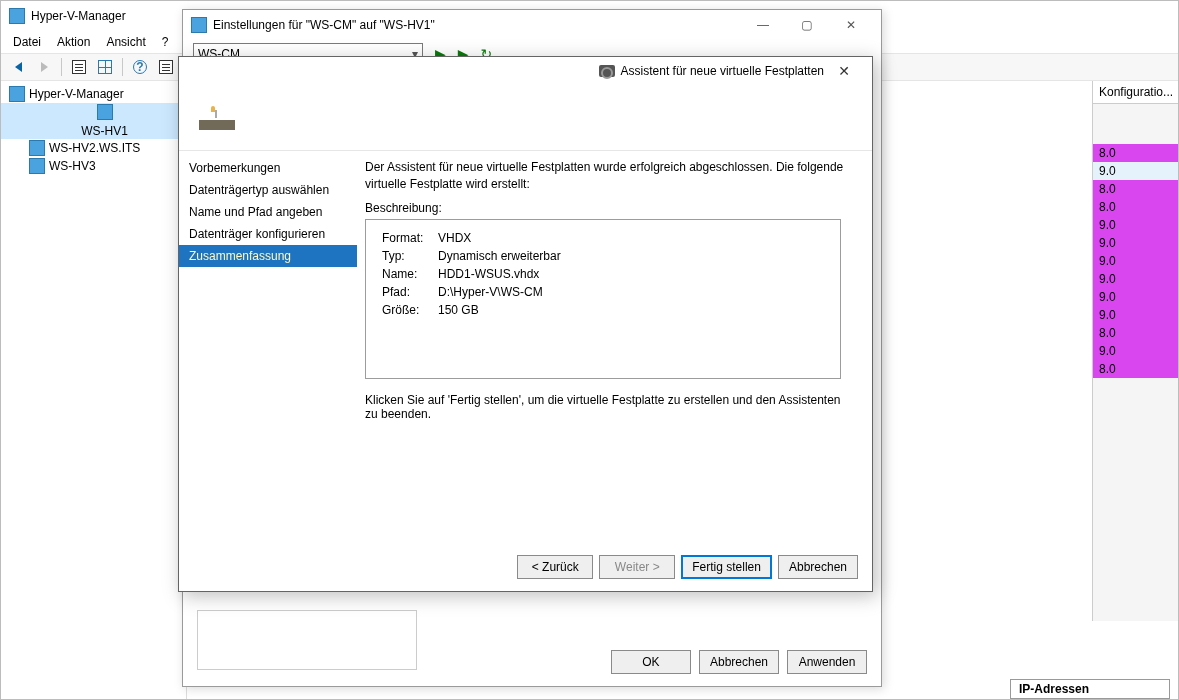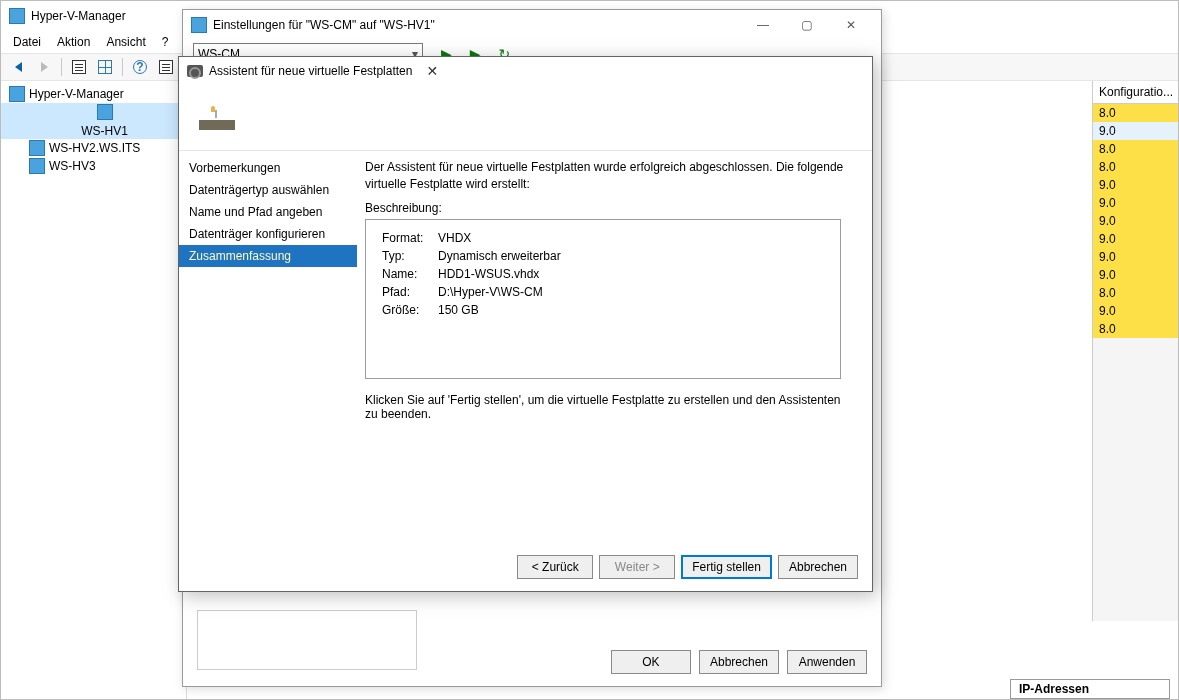--- a/index.html
+++ b/index.html
@@ -25,45 +25,45 @@
   .workspace { display:flex; position:absolute; top:80px; left:0; right:0; bottom:0; }
   .tree-pane { width: 186px; border-right:1px solid #ddd; padding: 4px 0; }
   .tree-row { display:flex; align-items:center; padding:1px 6px 1px 8px; gap:4px; white-space:nowrap; }
   .tree-row.child { padding-left: 28px; }
   .tree-row.sel { background:#cce8ff;flex-direction:column; }
   .hv-ico { width:16px;height:16px;background:#4aa3df;border:1px solid #2a7ab0; }
   .hv-ico-sub { width:16px;height:16px;background:#4aa3df;border:1px solid #2a7ab0; }
 
   .right-pane { position:absolute; right:0; top:80px; width:86px; border-left:1px solid #ccc; background:#f5f5f5; }
   .right-header { padding:4px 6px; border-bottom:1px solid #ccc; background:#fff; }
-  .right-list { background:#fde047; }
+  .right-list { background:#d946ef;margin-top:40px; }
   .right-list div { padding:2px 6px; }
   .right-list .sel { background:#e5f1fb; }
   .right-footer { position:absolute; bottom:0; right:8px; width:160px; border:1px solid #999; padding:2px 8px; background:#fff; font-weight:bold;}
 
   
   .settings-dialog { position:absolute; left:182px; top:9px; width:700px; height:678px; background:#fff; border:1px solid #9a9a9a; box-shadow: 2px 2px 10px rgba(0,0,0,0.15); }
   .sd-title { height:30px; display:flex; align-items:center; padding:0 8px; justify-content:space-between; }
   .sd-title-left { display:flex; align-items:center; gap:6px; }
   .sys-btns { display:flex; }
   .sys-btn { width:44px; height:28px; display:flex; align-items:center; justify-content:center; color:#555; }
-  .sd-body-top { height:28px; padding:4px 10px; display:flex; align-items:center; gap:18px; }
+  .sd-body-top { height:28px; padding:4px 10px; display:flex; align-items:center; gap:12px; }
   .sd-combo { width:230px; height:22px; border:1px solid #7a7a7a; padding:0 4px; display:flex; align-items:center; justify-content:space-between; background:#fff;}
   .sd-combo .cbtn{ color:#555; }
   .sd-greenplay { color:#0a7a0a; font-size:14px; }
   .sd-greenplay2 { color:#0a7a0a; font-size:14px; }
   .sd-refresharr { color:#0a7a0a; font-size:14px; }
   .sd-canvas { position:absolute; left:14px; top:600px; width:220px; height:60px; border:1px solid #ccc; }
   .sd-buttons { position:absolute; bottom:12px; right:14px; display:flex; gap:8px; }
   .dlg-btn { min-width:80px; height:24px; border:1px solid #8a8a8a; background:#efefef; display:flex; align-items:center; justify-content:center; padding:0 10px;}
   .dlg-btn.default { border:1px solid #0078d7; box-shadow:0 0 0 1px #0078d7 inset; }
 
   
   .wizard { position:absolute; left:178px; top:56px; width:695px; height:536px; background:#fff; border:1px solid #646464; box-shadow:4px 4px 18px rgba(0,0,0,0.25); }
-  .wz-title { height:28px; display:flex; align-items:center; justify-content:flex-start; padding:0 8px; }
+  .wz-title { height:28px; display:flex; align-items:center; justify-content:flex-end; padding:0 8px; }
   .wz-title-left { display:flex; align-items:center; gap:6px;}
   .wz-close { width:40px; text-align:center; font-size:14px; color:#333; }
   .wz-header { height:66px; display:flex; align-items:center; padding:0 20px; gap:26px; border-bottom:1px solid #e6e6e6; }
   .wz-hdr-ico { width:36px; height:24px; background:linear-gradient(#716a59,#716a59) 0 14px/36px 10px no-repeat; position:relative;}
   .wz-hdr-ico::before{content:"";position:absolute;left:12px;top:0;width:4px;height:6px;background:#eab24a;border-radius:2px 2px 0 0;}
   .wz-hdr-ico::after{content:"";position:absolute;left:16px;top:4px;width:2px;height:8px;background:#aaa;}
   .wz-hdr-text { font-size:14px; font-weight:600; }
   .wz-body { display:flex; height:396px; }
   .wz-steps { width:178px; padding:6px 0; }
   .wz-step { padding:4px 10px; white-space:nowrap; }

